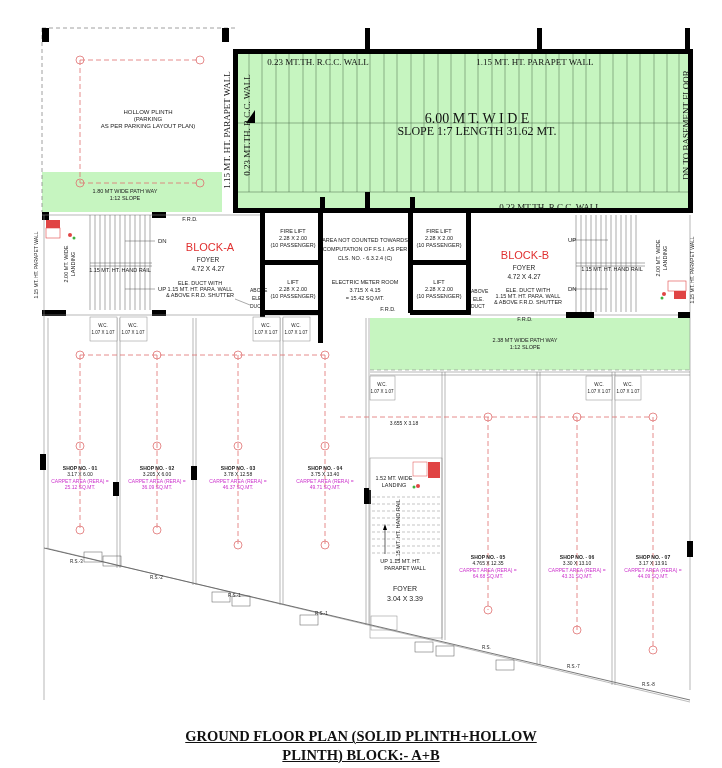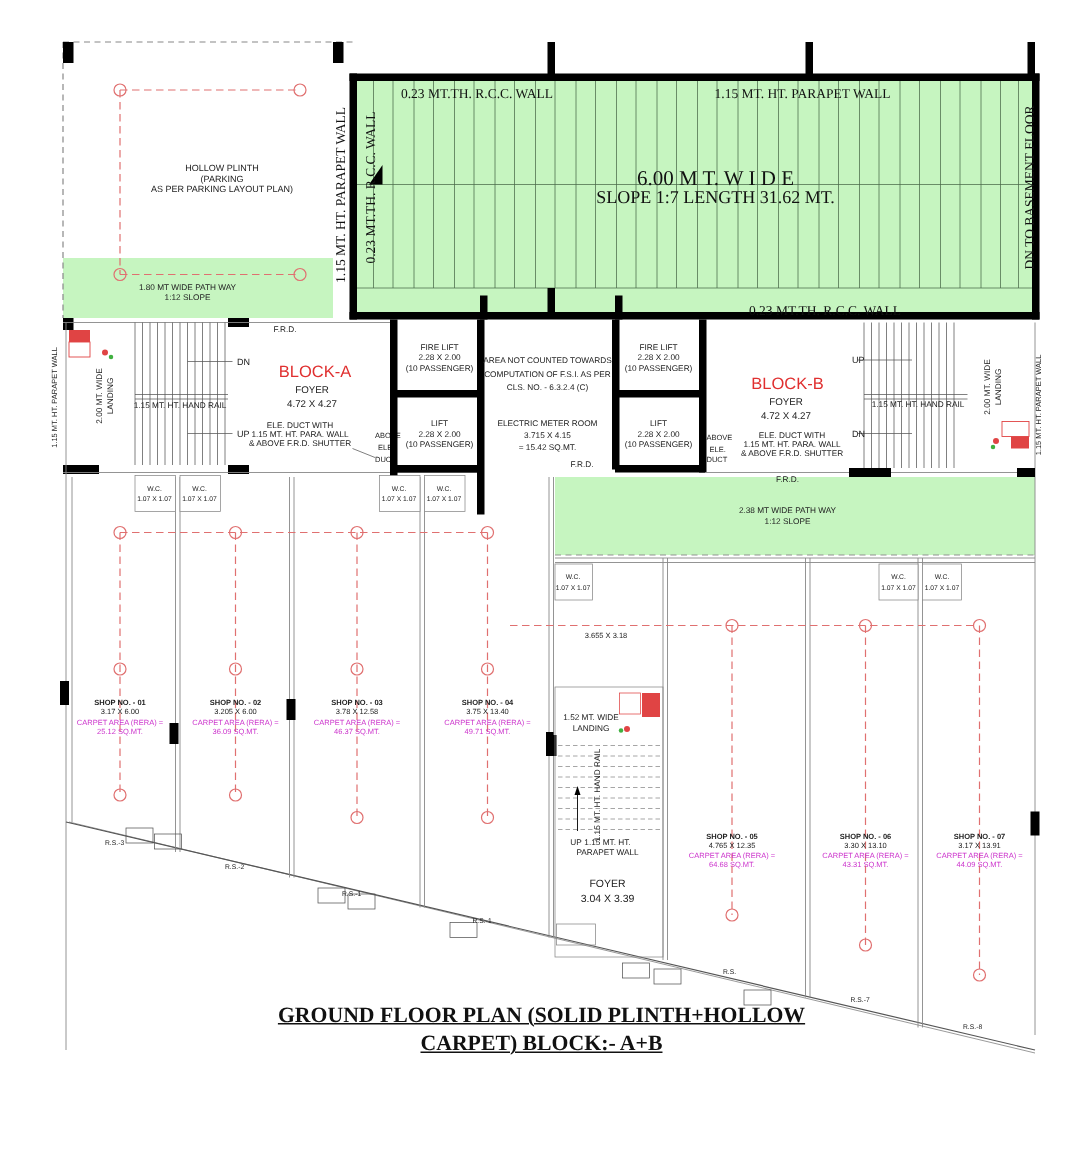--- a/index.html
+++ b/index.html
@@ -1,20 +1,20 @@
 <!DOCTYPE html>
 <html><head>
 <meta charset="utf-8">
 <style>
   html,body{margin:0;padding:0;background:#ffffff;}
   body{width:722px;height:768px;position:relative;overflow:hidden;font-family:"Liberation Sans",sans-serif;}
   #plan{position:absolute;left:0;top:0;width:722px;height:768px;}
   .t{font-family:"Liberation Sans",sans-serif;fill:#222;}
   .ts{font-family:"Liberation Serif",serif;fill:#111;}
-  .title{position:absolute;left:0;top:668px;width:722px;text-align:center;font-family:"Liberation Serif",serif;font-weight:bold;font-size:14.5px;line-height:19px;color:#111;}
+  .title{position:absolute;left:0;top:727px;width:722px;text-align:center;font-family:"Liberation Serif",serif;font-weight:bold;font-size:14.5px;line-height:19px;color:#111;}
   .title span{display:block;}
   .title .u{text-decoration:underline;text-decoration-thickness:1px;}
 </style>
 </head>
 <body>
 
 <svg id="plan" viewBox="0 0 722 768" xmlns="http://www.w3.org/2000/svg">
 
   <g>
     <rect x="42" y="172" width="180" height="40" fill="#c6f5c0"></rect>
@@ -409,14 +409,14 @@
     <text class="t" x="405" y="563" font-size="5.5" text-anchor="middle">1.15 MT. HT.</text>
     <text class="t" x="405" y="570" font-size="5.5" text-anchor="middle">PARAPET WALL</text>
     <text class="t" x="405" y="591" font-size="7" text-anchor="middle">FOYER</text>
     <text class="t" x="405" y="601" font-size="7" text-anchor="middle">3.04 X 3.39</text>
     <rect x="371" y="616" width="26" height="14" fill="none" stroke="#888" stroke-width="0.5"></rect>
   </g>
 </svg>
 
 <div class="title">
   <span class="u">GROUND FLOOR PLAN (SOLID PLINTH+HOLLOW</span>
-  <span class="u">CARPET) BLOCK:- A+B</span>
+  <span class="u">PLINTH) BLOCK:- A+B</span>
 </div>
 
 </body></html>

